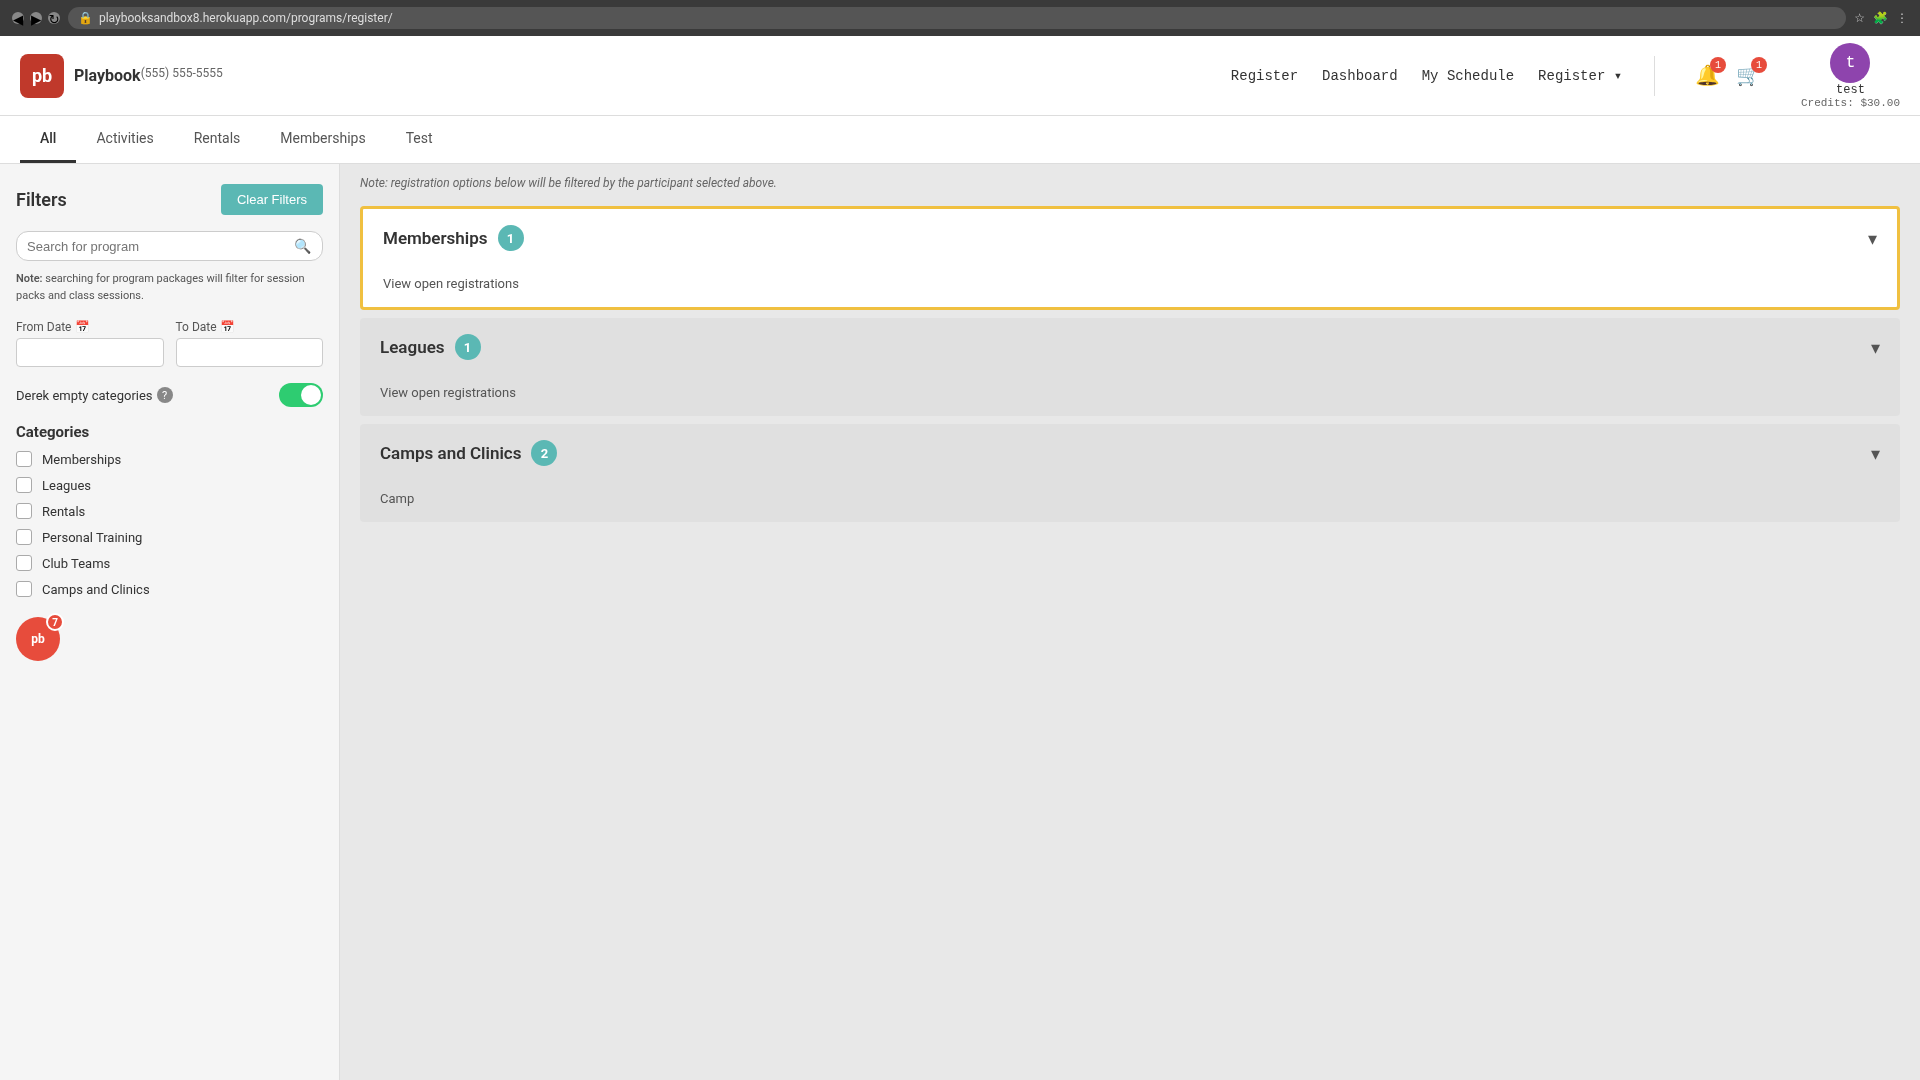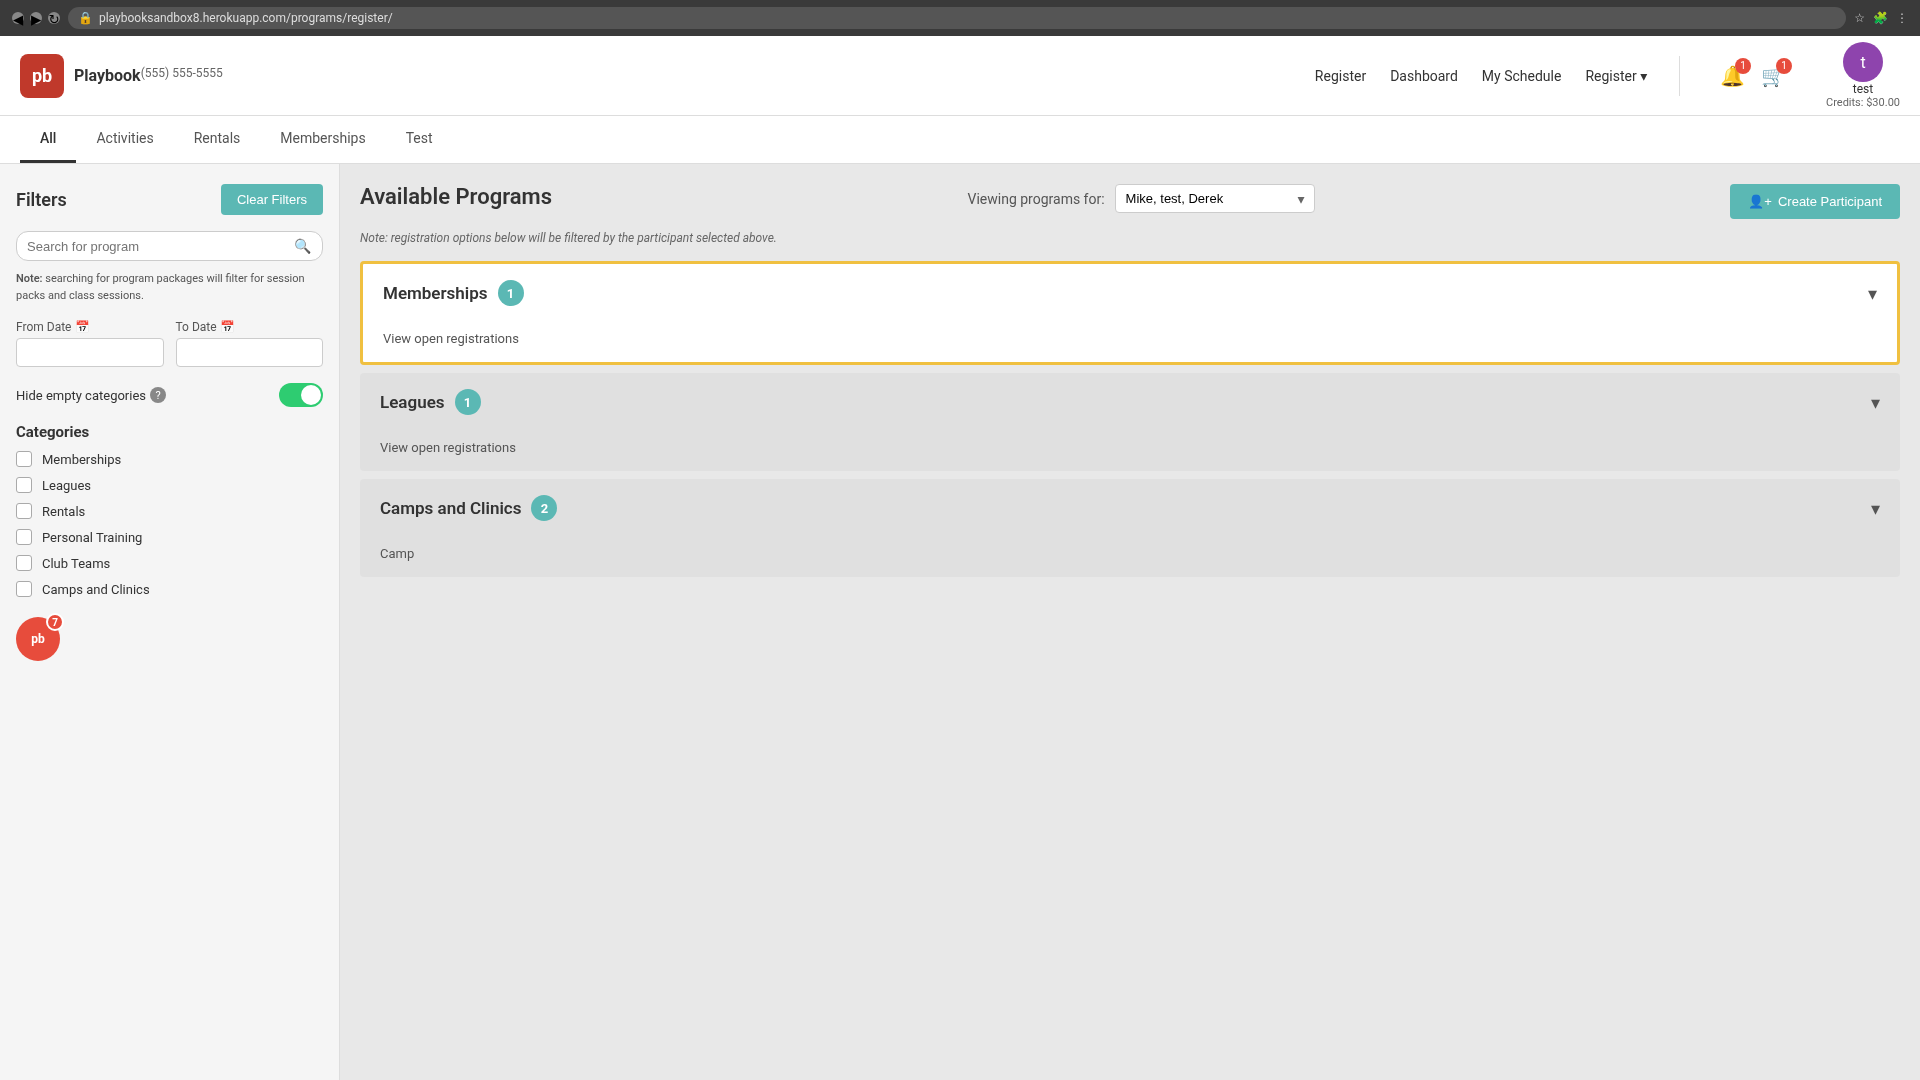--- a/index.html
+++ b/index.html
@@ -44,21 +44,21 @@
     .logo-icon {
       width: 44px; height: 44px;
       background: #c0392b;
       border-radius: 8px;
       display: flex; align-items: center; justify-content: center;
       color: #fff; font-weight: bold; font-size: 18px;
     }
     .logo-text { display: flex; flex-direction: row; }
     .logo-title { font-weight: bold; font-size: 16px; color: #333; }
     .logo-phone { font-size: 12px; color: #666; }
-    .header-nav { margin-left: auto; display: flex; align-items: center; gap: 24px; }
+    .header-nav { margin-left: auto; display: flex; align-items: center; gap: 24px; font-family: Liberation Mono, monospace; }
     .nav-link { color: #333; text-decoration: none; font-size: 14px; cursor: pointer; }
     .account-btn { display: flex; align-items: center; gap: 4px; cursor: pointer; }
     .header-icons { display: flex; align-items: center; gap: 16px; margin-left: 8px; }
     .icon-badge-wrap { position: relative; cursor: pointer; }
     .badge {
       position: absolute; top: -6px; right: -6px;
       background: #e74c3c; color: #fff; border-radius: 50%;
       width: 16px; height: 16px; font-size: 10px;
       display: flex; align-items: center; justify-content: center;
     }
@@ -386,21 +386,21 @@
         <div class="date-label">
           <span>To Date</span>
           <span>📅</span>
         </div>
         <input class="date-input" type="text" style="">
       </div>
     </div>
 
     <div class="hide-empty-row">
       <span class="hide-empty-label">
-        <span>Hide empty categories</span>
+        <span>Derek empty categories</span>
         <span style="background:#888;color:#fff;border-radius:50%;width:16px;height:16px;display:inline-flex;align-items:center;justify-content:center;font-size:11px;cursor:help;">?</span>
       </span>
       <div class="toggle">
         <div class="toggle-knob"></div>
       </div>
     </div>
 
     <div class="categories-title">Categories</div>
 
     <div class="category-item">
@@ -431,33 +431,20 @@
     <div style="margin-top:20px;">
       <div class="sidebar-bottom">
         <span>pb</span>
         <span class="badge-num">7</span>
       </div>
     </div>
   </aside>
 
   <main class="programs-area">
 
-    <div class="programs-header">
-      <span class="available-programs-title">Available Programs</span>
-      <div class="viewing-for-row">
-        <span class="viewing-label">Viewing programs for:</span>
-        <div class="select-wrapper">
-          <select class="participant-select"><option>Mike, test, Derek</option></select>
-        </div>
-      </div>
-      <button class="create-participant-btn">
-        <span>👤+</span>
-        <span>Create Participant</span>
-      </button>
-    </div>
     <div style="margin-top:-10px;margin-bottom:16px;">
       <span class="note-registration">Note: registration options below will be filtered by the participant selected above.</span>
     </div>
 
     <div class="program-card highlighted">
       <div class="program-card-header">
         <div class="program-card-title">
           <span>Memberships</span>
           <span class="count-badge">1</span>
         </div>

